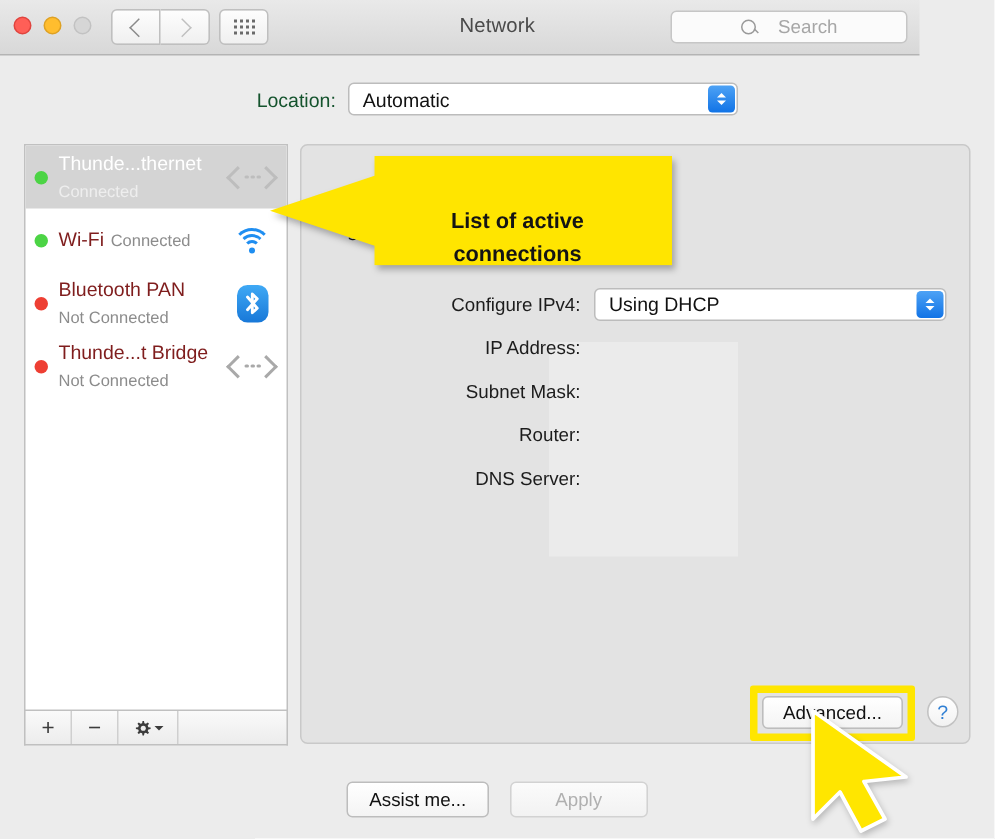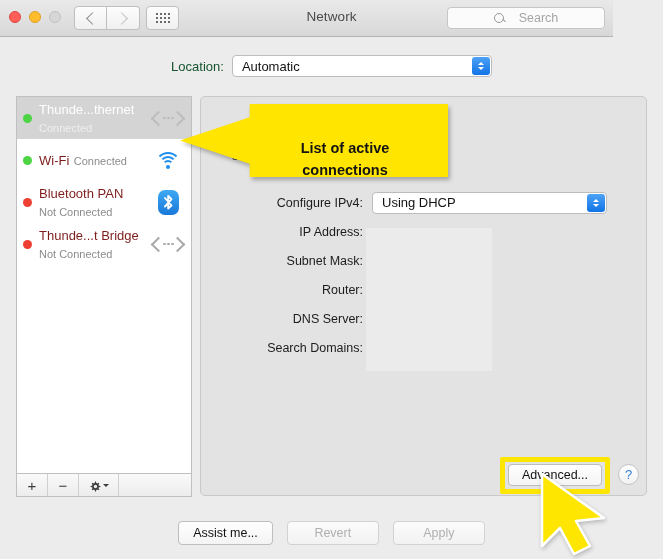--- a/index.html
+++ b/index.html
@@ -321,21 +321,21 @@
     position: absolute;
     left: 200px; top: 188px;
     width: 447px;
   }
   .frow {
     display: flex;
     align-items: center;
     height: 29px;
   }
   .flabel {
-    width: 172px;
+    width: 196px;
     text-align: right;
     padding-right: 9px;
     font-size: 12.5px;
     color: #1c1c1c;
     box-sizing: border-box;
   }
   #configure-ipv4-popup { width: 235px; }
   .valueblock {
     position: absolute;
     left: 366px; top: 228px;
@@ -608,33 +608,28 @@
       <span></span>
     </div>
     <div class="frow">
       <span class="flabel">Router:</span>
       <span></span>
     </div>
     <div class="frow">
       <span class="flabel">DNS Server:</span>
       <span></span>
     </div>
-    <div class="frow">
-      <span class="flabel">Search Domains:</span>
-      <span></span>
-    </div>
   </div>
 
   <div class="advanced-btn">Advanced...</div>
   <div class="highlight-box"></div>
   <div class="help-btn">?</div>
 
   <div class="bottombar">
     <div class="btn">Assist me...</div>
-    <div class="btn disabled">Revert</div>
     <div class="btn disabled">Apply</div>
   </div>
 
   <div class="callout">
     <div class="callout-shape"></div>
     <div class="callout-text">
       <div>List of active</div>
       <div>connections</div>
     </div>
   </div>

